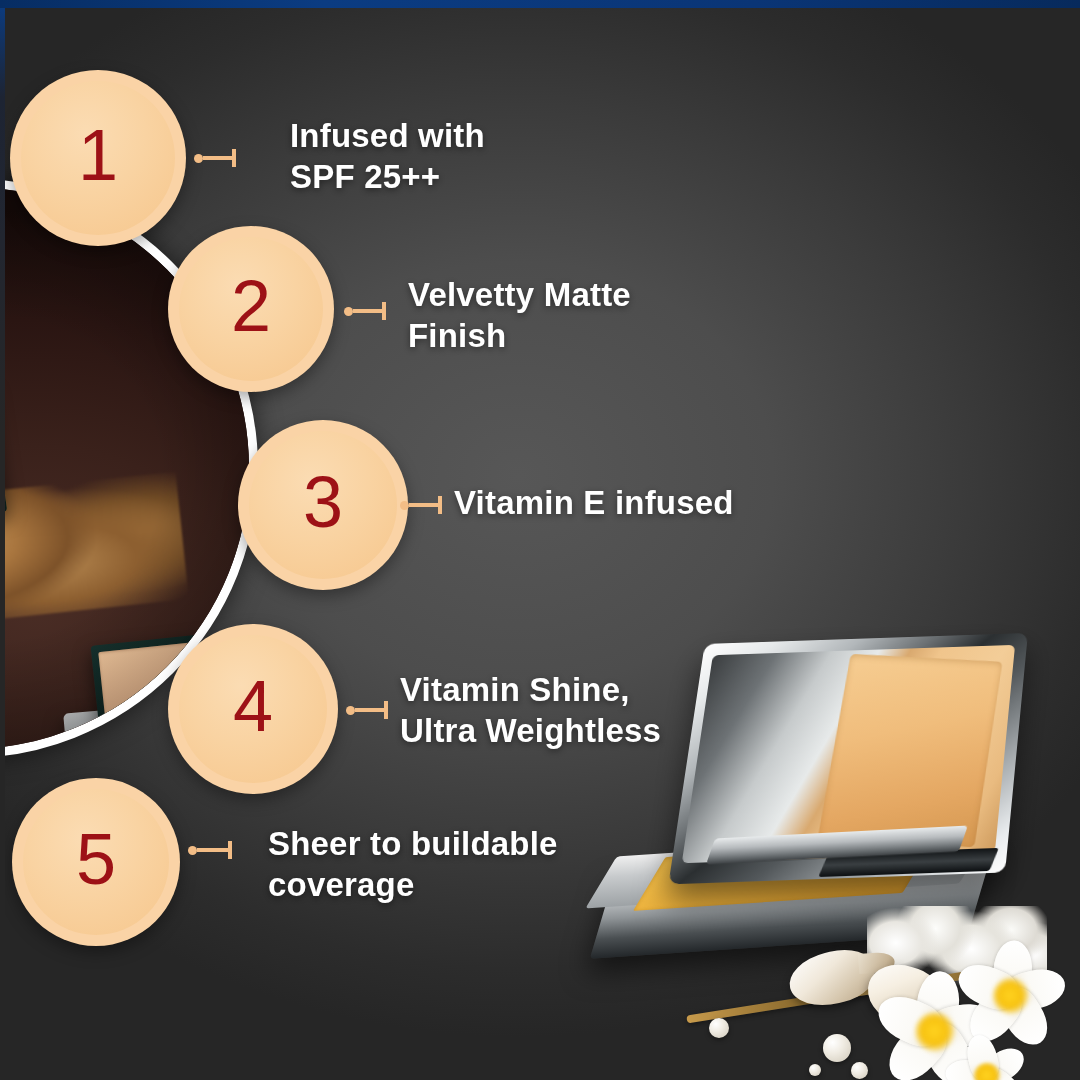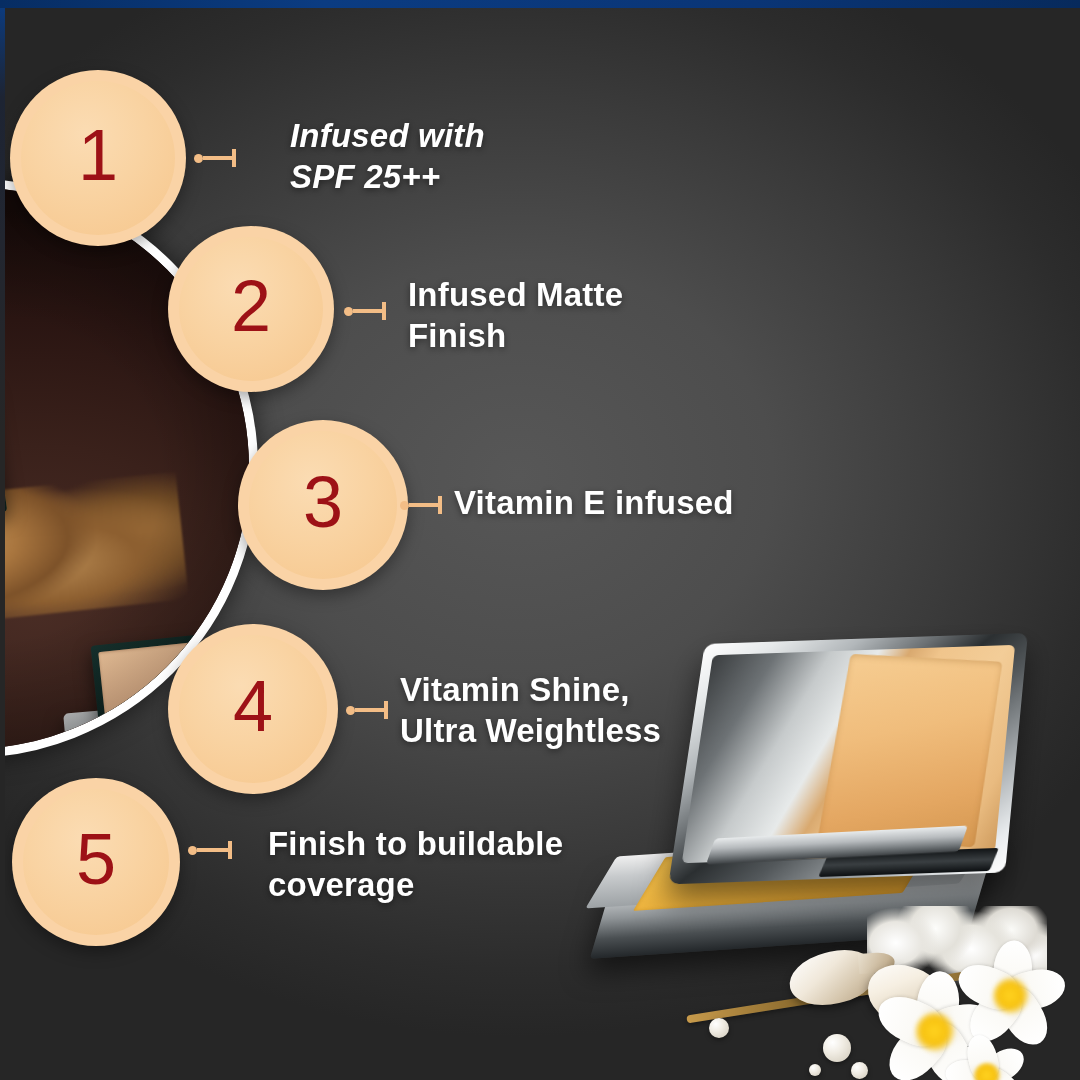--- a/index.html
+++ b/index.html
@@ -134,21 +134,21 @@
     position:absolute;
     z-index:33;
     color:#ffffff;
     font-size:33px;
     font-weight:bold;
     line-height:1.23;
     letter-spacing:.2px;
     text-shadow:0 2px 6px rgba(0,0,0,.45);
     white-space:pre-line;
   }
-  .t1{left:290px;top:116px;font-style:italic;}
+  .t1{left:290px;top:116px;}
   .t2{left:408px;top:275px;}
   .t3{left:454px;top:483px;}
   .t4{left:400px;top:670px;}
   .t5{left:268px;top:824px;}
 
   
   .hero{position:absolute;left:595px;top:600px;width:485px;height:480px;z-index:15;}
 
   .hero-base{
     position:absolute;left:12px;top:258px;width:370px;height:88px;
@@ -388,21 +388,21 @@
     <span class="cap"></span>
   </div>
   <div class="connector c5">
     <span class="dot"></span>
     <span class="line"></span>
     <span class="cap"></span>
   </div>
 
   <div class="feat t1">Infused with
 SPF 25++</div>
-  <div class="feat t2">Infused Matte
+  <div class="feat t2">Velvetty Matte
 Finish</div>
   <div class="feat t3">Vitamin E infused</div>
   <div class="feat t4">Vitamin Shine,
 Ultra Weightless</div>
-  <div class="feat t5">Finish to buildable
+  <div class="feat t5">Sheer to buildable
 coverage</div>
 
 </div>
 
 </body></html>

